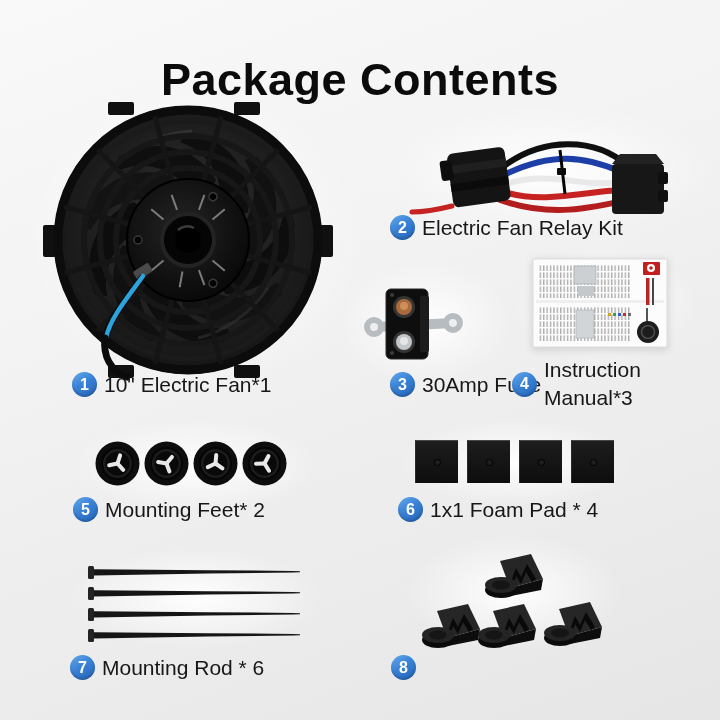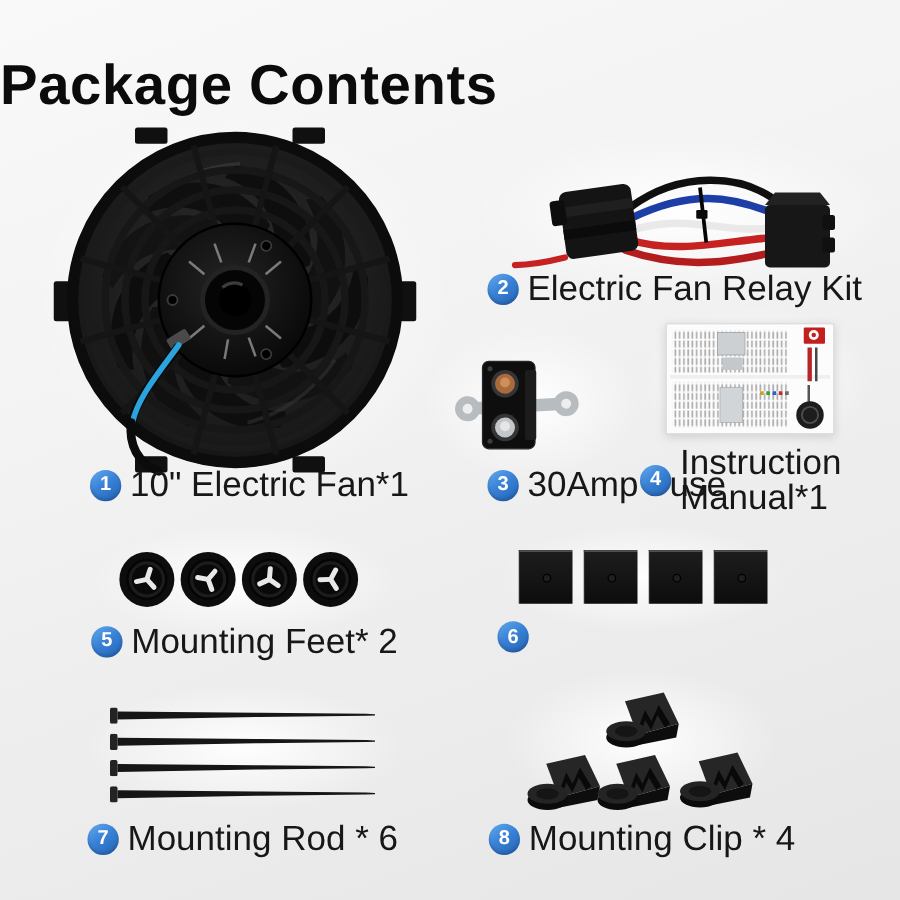--- a/index.html
+++ b/index.html
@@ -11,30 +11,30 @@
   .glow{position:absolute;background:radial-gradient(ellipse at center,rgba(255,255,255,.95) 0%,rgba(255,255,255,0) 72%);pointer-events:none;}
   .g-fan{left:30px;top:90px;width:330px;height:300px;}
   .g-relay{left:380px;top:105px;width:330px;height:130px;}
   .g-fuse{left:340px;top:262px;width:170px;height:120px;}
   .g-manual{left:515px;top:245px;width:180px;height:120px;}
   .g-feet{left:75px;top:420px;width:240px;height:90px;}
   .g-pads{left:400px;top:420px;width:230px;height:85px;}
   .g-rods{left:70px;top:548px;width:250px;height:100px;}
   .g-clips{left:405px;top:535px;width:215px;height:115px;}
 
-  .title{position:absolute;top:42px;left:0;right:0;margin:0;
+  .title{position:absolute;top:42px;left:0;right:0;margin:12px;text-align:center;
     font-size:45px;font-weight:bold;color:#0b0b0b;letter-spacing:.5px;}
 
   .item-img{position:absolute;}
   .label{position:absolute;display:flex;align-items:center;gap:7px;}
   .badge{width:25px;height:25px;border-radius:50%;flex:0 0 25px;
     background:linear-gradient(145deg,#63abee 0%,#3a82d6 45%,#2263b6 100%);
     color:#ffffff;font-size:16px;font-weight:bold;display:flex;align-items:center;justify-content:center;
     box-shadow:inset 0 -2px 3px rgba(0,0,0,.18);}
-  .ltext{font-size:28px;color:#171717;white-space:nowrap;}
+  .ltext{font-size:21px;color:#171717;white-space:nowrap;}
   .lcol{display:flex;flex-direction:column;line-height:28px;}
 
   .feet-row{position:absolute;left:95px;top:441px;display:flex;gap:4px;}
   .pads-row{position:absolute;left:415px;top:440px;display:flex;gap:9px;}
   .pad{width:42px;height:42px;background:linear-gradient(180deg,#1d1d1d,#0d0d0d);
     border-top:1px solid #484848;border-left:1px solid #2b2b2b;position:relative;}
   .pad::after{content:"";position:absolute;left:50%;top:50%;width:5px;height:5px;margin:-3px 0 0 -3px;
     border-radius:50%;background:#1f1f1f;border:1px solid #000;}
   .rods-col{position:absolute;left:88px;top:566px;display:flex;flex-direction:column;gap:8px;}
   .clip{position:absolute;width:62px;height:48px;}
@@ -405,32 +405,32 @@
     <span class="ltext">Electric Fan Relay Kit</span>
   </div>
   <div class="label" style="left:390px;top:372px">
     <span class="badge">3</span>
     <span class="ltext">30Amp Fuse</span>
   </div>
   <div class="label" style="left:512px;top:356px">
     <span class="badge">4</span>
     <span class="lcol">
       <span class="ltext">Instruction</span>
-      <span class="ltext">Manual*1</span>
+      <span class="ltext">Manual*3</span>
     </span>
   </div>
   <div class="label" style="left:73px;top:497px">
     <span class="badge">5</span>
     <span class="ltext">Mounting Feet* 2</span>
   </div>
   <div class="label" style="left:398px;top:497px">
     <span class="badge">6</span>
+    <span class="ltext">1x1 Foam Pad * 4</span>
   </div>
   <div class="label" style="left:70px;top:655px">
     <span class="badge">7</span>
     <span class="ltext">Mounting Rod * 6</span>
   </div>
   <div class="label" style="left:391px;top:655px">
     <span class="badge">8</span>
-    <span class="ltext">Mounting Clip * 4</span>
   </div>
 
 </div>
 
 </body></html>

